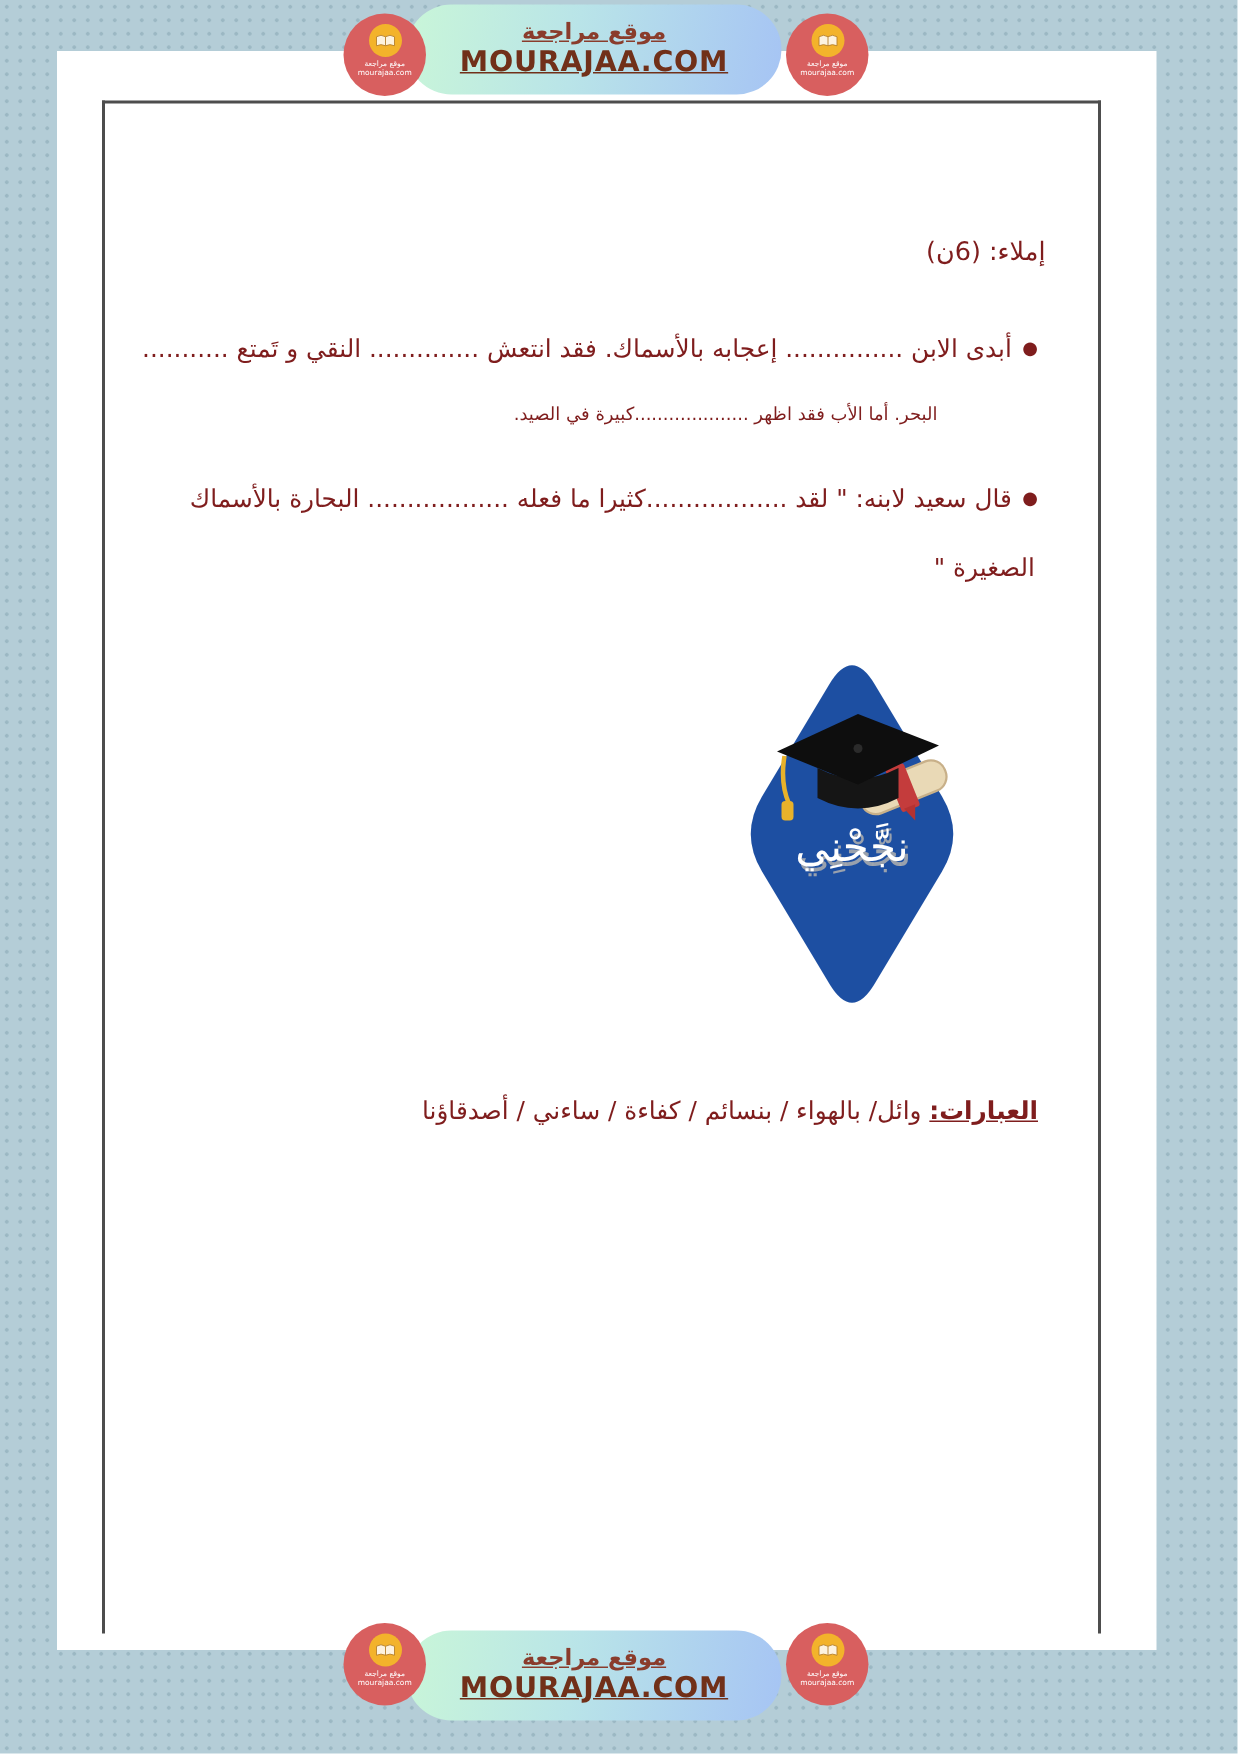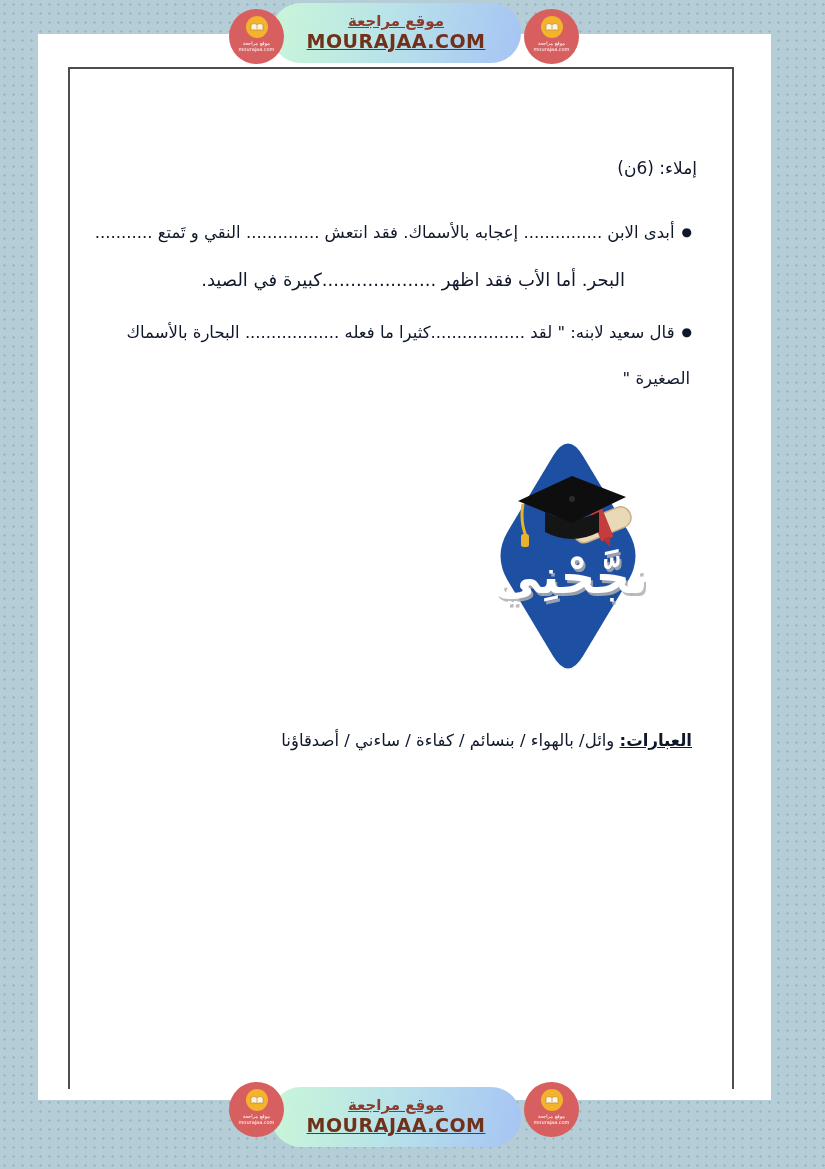--- a/index.html
+++ b/index.html
@@ -54,40 +54,40 @@
   .badge .yc {
     width: 22px; height: 22px; border-radius: 50%;
     background: #f3b32b; margin-top: 7px;
     display: flex; align-items: center; justify-content: center;
   }
   .badge .t1 { font-size: 5px; color: #ffffff; margin-top: 3px; direction: rtl; line-height: 1.1; }
   .badge .t2 { font-size: 5px; color: #ffffff; line-height: 1.1; }
   
   .ar-text {
     position: absolute; direction: rtl; white-space: nowrap;
-    color: #0f172a; font-size: 17px; z-index: 2;
+    color: #7f1d1d; font-size: 17px; z-index: 2;
   }
   #section-title { top: 158px; right: 128px; }
   #b1l1 { top: 223px; right: 133px; font-size: 16.5px; }
-  #b1l2 { top: 269px; right: 200px; font-size: 18px; }
+  #b1l2 { top: 269px; right: 200px; font-size: 12px; }
   #b2l1 { top: 323px; right: 133px; font-size: 16.5px; }
   #b2l2 { top: 369px; right: 135px; font-size: 16.5px; }
   #phrases { top: 731px; right: 133px; font-size: 16.5px; margin-left: 28px; }
   .bullet-marker { font-size: 12px; vertical-align: 2px; margin-left: 7px; }
   .phrases-label { font-weight: bold; text-decoration: underline; }
   
   .logo {
     position: absolute; left: 488px; top: 430px;
     width: 160px; height: 252px; z-index: 2;
   }
   .logo svg { position: absolute; left: 0; top: 0; }
   .logo-text {
     position: absolute; left: 0; top: 118px; width: 100%;
-    text-align: right; direction: rtl;
-    color: #ffffff; font-size: 48px; font-weight: bold;
+    text-align: center; direction: rtl;
+    color: #ffffff; font-size: 28px; font-weight: normal;
     text-shadow: 2px 3px 0 rgba(175,175,175,.85);
     z-index: 3;
   }
 </style>
 </head>
 <body>
 
 <div class="paper"></div>
 <div class="frame"></div>
 

